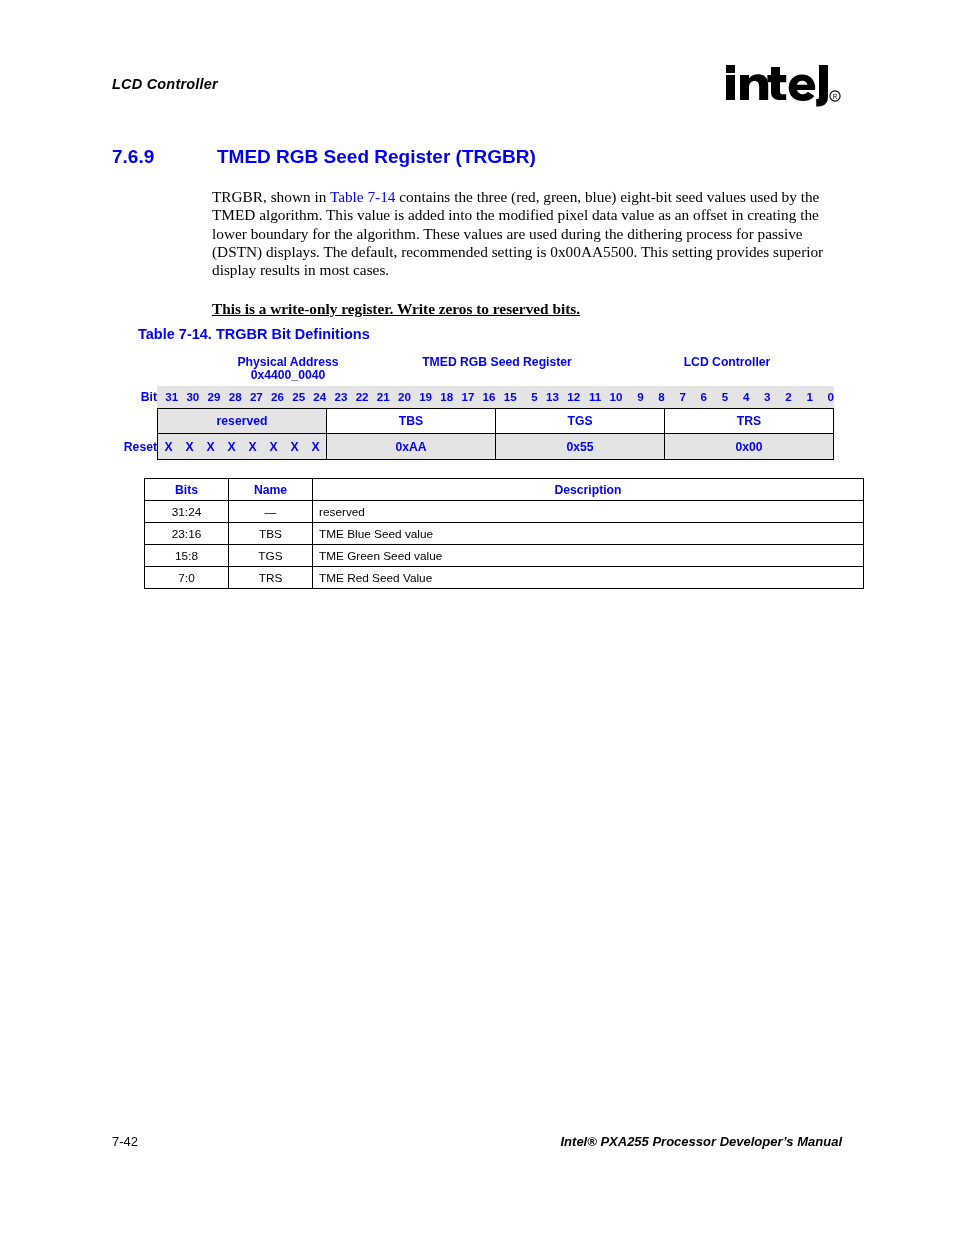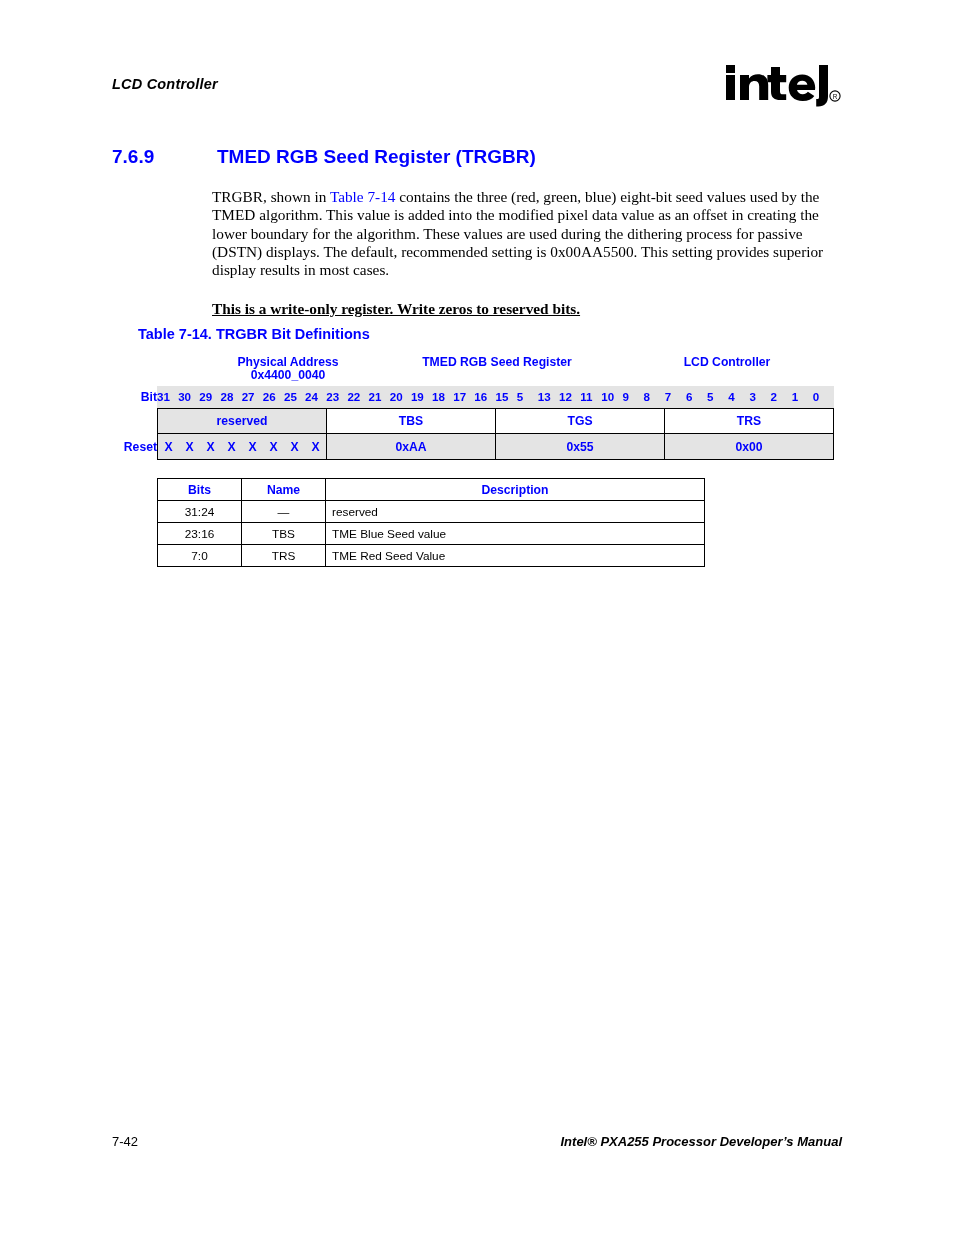--- a/index.html
+++ b/index.html
@@ -151,21 +151,21 @@
     display: flex;
   }
 
   
   .bitstrip {
     background: #e4e4e4;
     height: 22px;
   }
   .bitstrip .bitcell {
     flex: 1 1 0;
-    text-align: left;
+    text-align: right;
     font-family: "Liberation Sans", sans-serif;
     font-weight: bold;
     font-size: 11.6px;
     color: #0000ff;
     line-height: 22px;
   }
 
   
   .namerow { height: 26px; }
   .namerow .fieldcell {
@@ -217,23 +217,23 @@
   .resetrow .xcell span {
     font-family: "Liberation Sans", sans-serif;
     font-weight: bold;
     font-size: 12.2px;
     color: #0000ff;
   }
 
   
   .desc-table {
     position: absolute;
-    left: 157px;
+    left: 144px;
     top: 478px;
-    width: 548px;
+    width: 720px;
     border-collapse: collapse;
     table-layout: fixed;
   }
   .desc-table th, .desc-table td {
     border: 1px solid #000;
     height: 22px;
     padding: 0 6px;
     box-sizing: border-box;
   }
   .desc-table th {
@@ -401,20 +401,25 @@
       <td class="c-bits">31:24</td>
       <td class="c-name">—</td>
       <td class="c-desc">reserved</td>
     </tr>
     <tr>
       <td class="c-bits">23:16</td>
       <td class="c-name">TBS</td>
       <td class="c-desc">TME Blue Seed value</td>
     </tr>
     <tr>
+      <td class="c-bits">15:8</td>
+      <td class="c-name">TGS</td>
+      <td class="c-desc">TME Green Seed value</td>
+    </tr>
+    <tr>
       <td class="c-bits">7:0</td>
       <td class="c-name">TRS</td>
       <td class="c-desc">TME Red Seed Value</td>
     </tr>
   </tbody>
 </table>
 
 <div class="footer-left">7-42</div>
 <div class="footer-right">Intel® PXA255 Processor Developer’s Manual</div>
 

